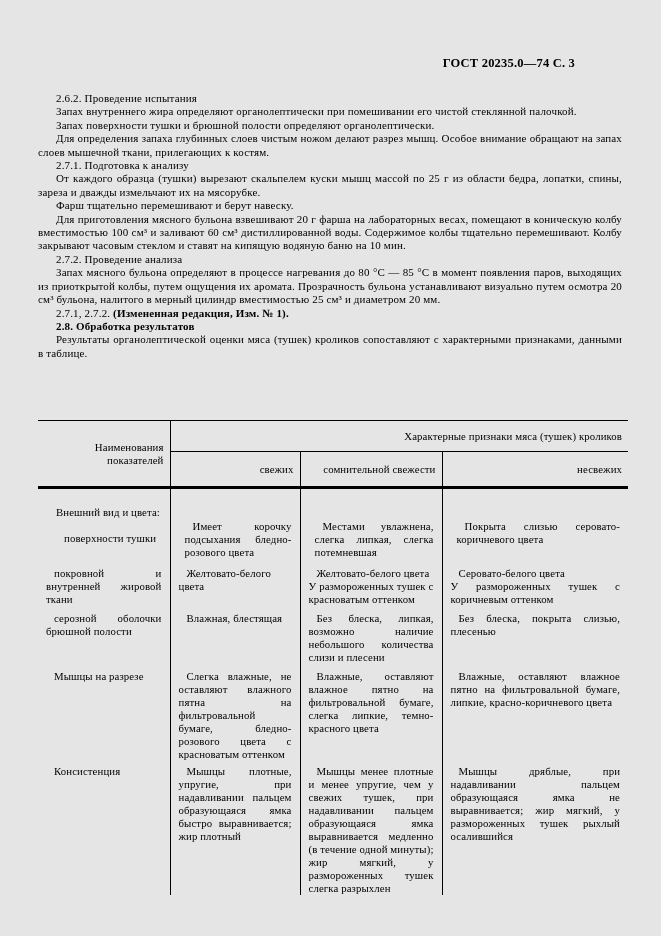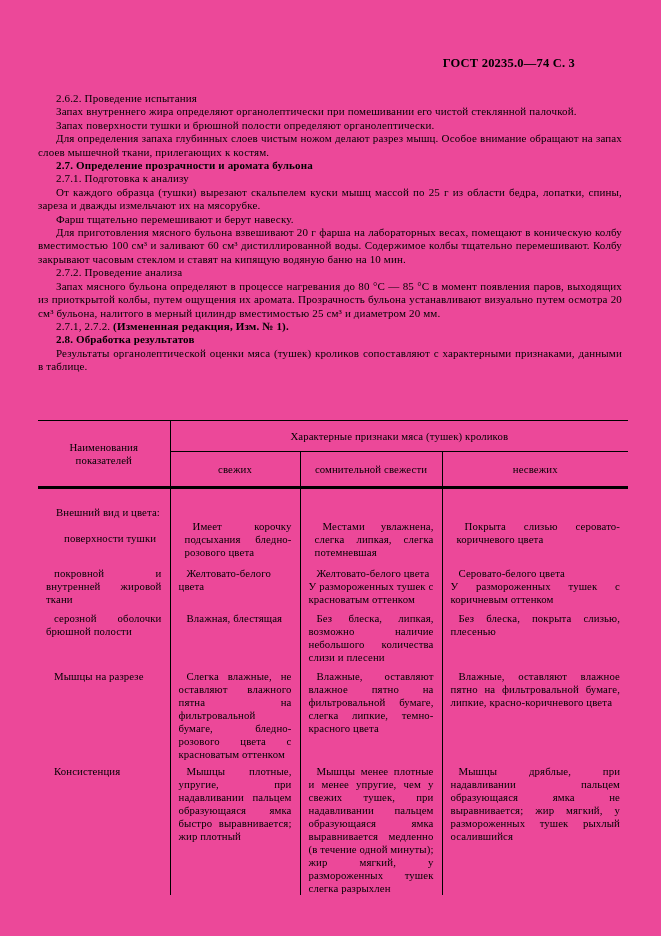--- a/index.html
+++ b/index.html
@@ -1,20 +1,20 @@
 <!DOCTYPE html>
 <html><head>
 <meta charset="utf-8">
 <style>
   html, body { margin: 0; padding: 0; background: #ffffff; }
   .page {
     position: relative;
     width: 661px;
     height: 936px;
-    background: #ec4899;
+    background: #e5e5e5;
     color: #000;
     font-family: "Liberation Serif", "DejaVu Serif", serif;
     overflow: hidden;
   }
   .running-head {
     position: absolute;
     top: 56px;
     right: 86px;
     font-weight: bold;
     font-size: 12.5px;
@@ -45,21 +45,21 @@
     width: 590px;
     table-layout: fixed;
     border-collapse: collapse;
     border-top: 1px solid #000;
     font-size: 10.8px;
     line-height: 13px;
     letter-spacing: 0.1px;
   }
   .gost-table th {
     font-weight: normal;
-    text-align: center;
+    text-align: right;
     vertical-align: middle;
     padding: 2px 6px;
   }
   .th-name { border-right: 1px solid #000; }
   .th-span { border-bottom: 1px solid #000; height: 26px; }
   .th-sub  { height: 30px; }
   .th-sub.vl { border-left: 1px solid #000; }
 
   .gost-table tbody td {
     vertical-align: top;
@@ -88,21 +88,20 @@
 
 <div class="page">
 
   <div class="running-head">ГОСТ 20235.0—74 С. 3</div>
 
   <div class="body-text">
     <p>2.6.2. Проведение испытания</p>
     <p>Запах внутреннего жира определяют органолептически при помешивании его чистой стеклянной палочкой.</p>
     <p>Запах поверхности тушки и брюшной полости определяют органолептически.</p>
     <p>Для определения запаха глубинных слоев чистым ножом делают разрез мышц. Особое внимание обращают на запах слоев мышечной ткани, прилегающих к костям.</p>
-    <p class="bold">2.7. Определение прозрачности и аромата бульона</p>
     <p>2.7.1. Подготовка к анализу</p>
     <p>От каждого образца (тушки) вырезают скальпелем куски мышц массой по 25 г из области бедра, лопатки, спины, зареза и дважды измельчают их на мясорубке.</p>
     <p>Фарш тщательно перемешивают и берут навеску.</p>
     <p>Для приготовления мясного бульона взвешивают 20 г фарша на лабораторных весах, помещают в коническую колбу вместимостью 100 см³ и заливают 60 см³ дистиллированной воды. Содержимое колбы тщательно перемешивают. Колбу закрывают часовым стеклом и ставят на кипящую водяную баню на 10 мин.</p>
     <p>2.7.2. Проведение анализа</p>
     <p>Запах мясного бульона определяют в процессе нагревания до 80 °С — 85 °С в момент появления паров, выходящих из приоткрытой колбы, путем ощущения их аромата. Прозрачность бульона устанавливают визуально путем осмотра 20 см³ бульона, налитого в мерный цилиндр вместимостью 25 см³ и диаметром 20 мм.</p>
     <p><span>2.7.1, 2.7.2. </span><b>(Измененная редакция, Изм. № 1).</b></p>
     <p class="bold">2.8. Обработка результатов</p>
     <p>Результаты органолептической оценки мяса (тушек) кроликов сопоставляют с характерными признаками, данными в таблице.</p>
   </div>

